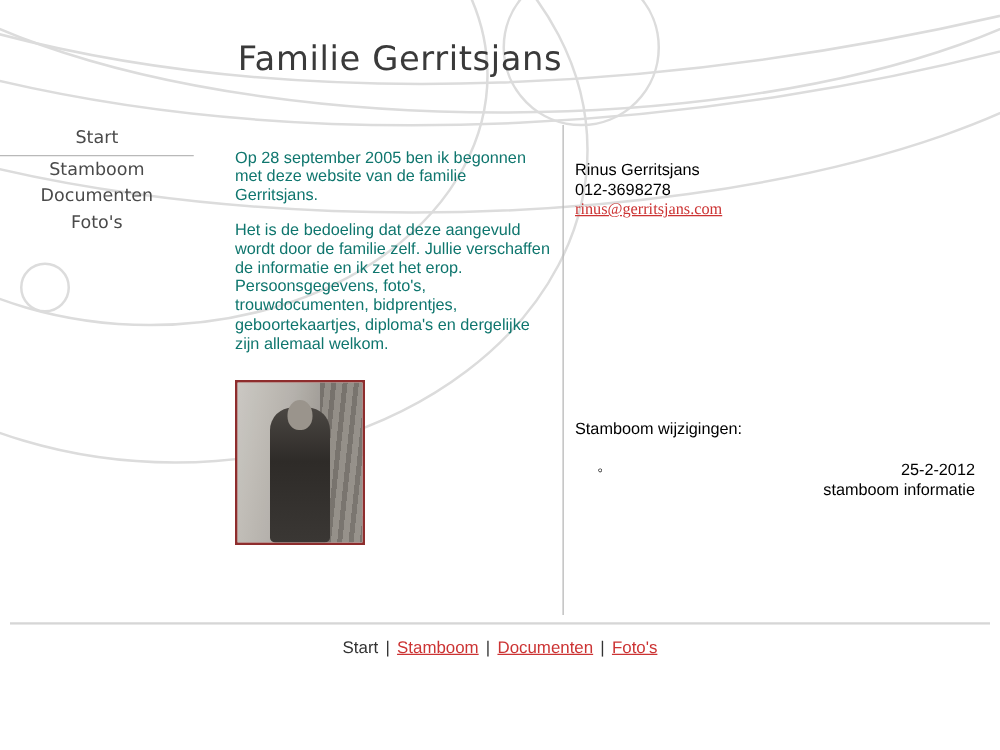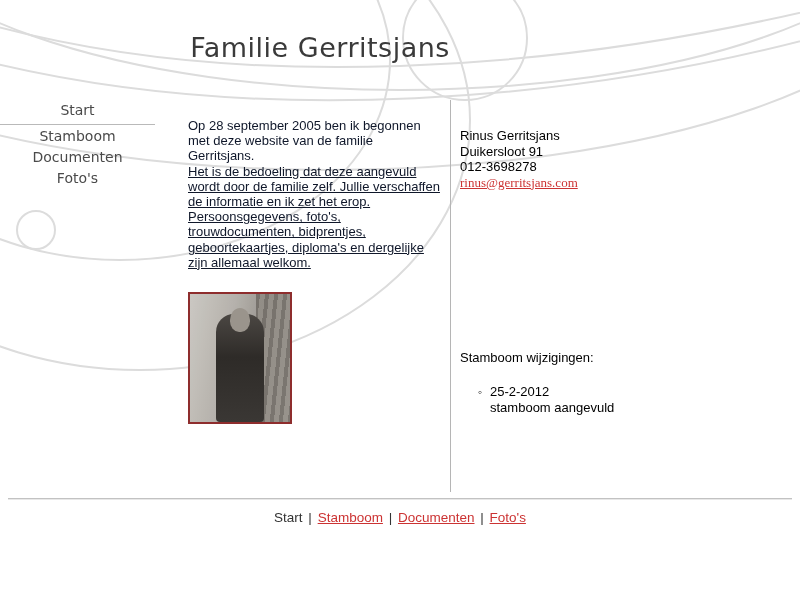--- a/index.html
+++ b/index.html
@@ -74,25 +74,24 @@
     position: absolute;
     left: 188px;
     top: 18px;
     width: 253px;
     border-left: 0;
   }
   .middle p {
     margin: 0;
     font-size: 13px;
     line-height: 15.2px;
-    color: #0f172a;
+    color: #0f766e;
   }
   .middle p.para2 {
-    margin-top: 0;
-    text-decoration: underline;
+    margin-top: 12px;
   }
   .portrait {
     margin-top: 22px;
     width: 100px;
     height: 128px;
     border: 2px solid #8e2d2d;
     background: #dddad5;
     position: relative;
     overflow: hidden;
   }
@@ -164,20 +163,21 @@
   }
   ul.changes {
     margin: 18px 0 0 0;
     padding-left: 30px;
     list-style: none;
   }
   ul.changes li {
     position: relative;
     font-size: 13px;
     line-height: 16px;
+    text-align: right;
   }
   ul.changes li:before {
     content: "\25E6";
     position: absolute;
     left: -12px;
     top: 0;
     color: #000;
     font-size: 12px;
   }
   .footer-rule {
@@ -250,30 +250,29 @@
         <div class="pbg"></div>
         <div class="drape"></div>
         <div class="fig"></div>
         <div class="head"></div>
       </div>
     </section>
 
     <aside class="right">
       <div class="addr">
         <div>Rinus Gerritsjans</div>
-        <div>Duikersloot 91</div>
         <div>012-3698278</div>
         <div><a>rinus@gerritsjans.com</a></div>
       </div>
 
       <div class="recent-title">Stamboom wijzigingen:</div>
       <ul class="changes">
         <li>
           <span>25-2-2012</span><br>
-          <span>stamboom aangevuld</span>
+          <span>stamboom informatie</span>
         </li>
       </ul>
     </aside>
 
   </div>
 
   <div class="footer-rule"></div>
 
   <div class="footer">
     <span class="current">Start</span>

